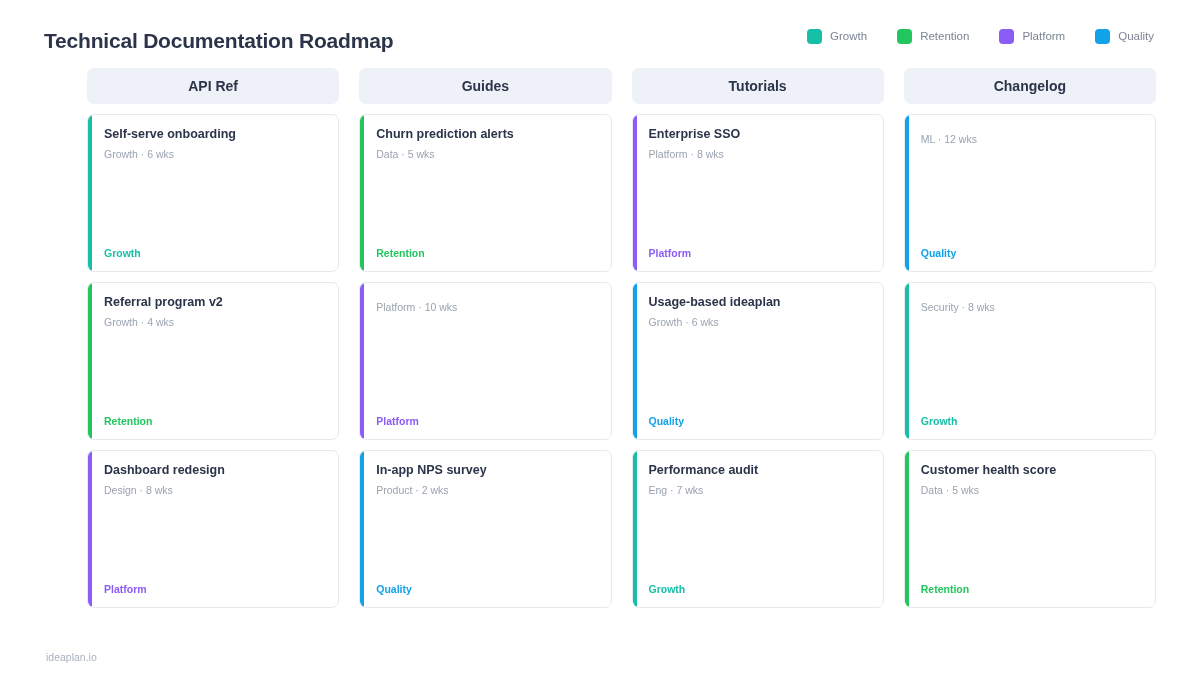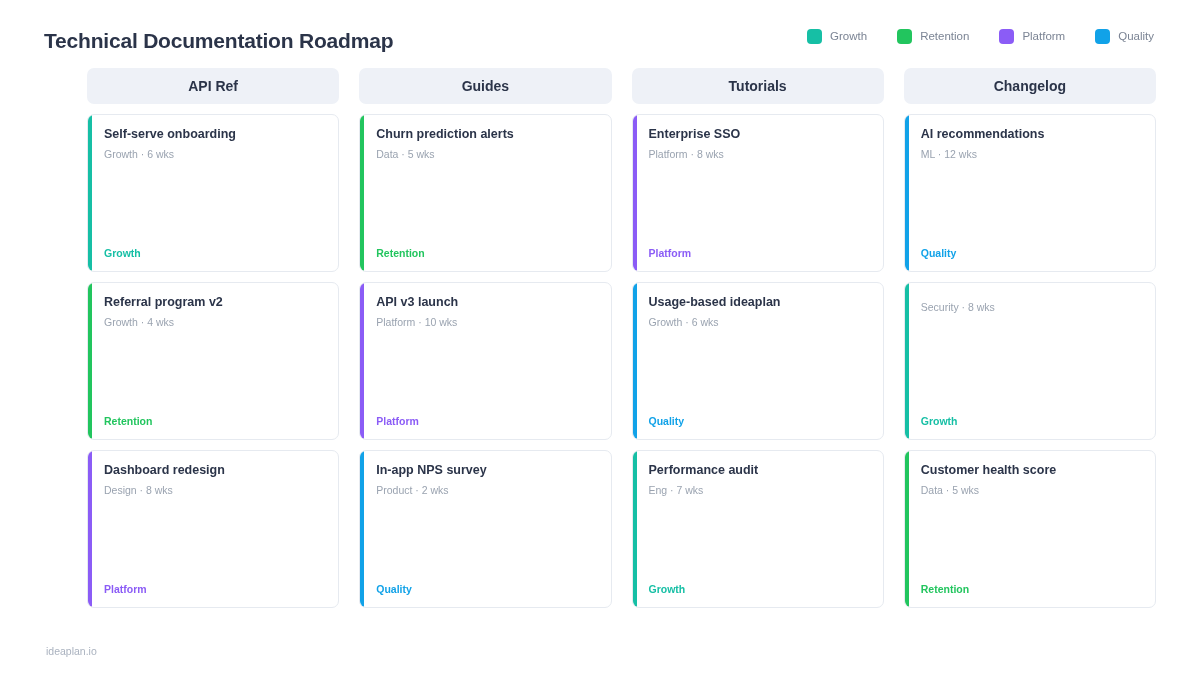--- a/index.html
+++ b/index.html
@@ -124,21 +124,21 @@
   .card-tag {
     margin-top: auto;
     font-size: 10.5px;
     font-weight: bold;
   }
 
   
   .footer {
     position: absolute;
     left: 46px;
-    bottom: 18px;
+    bottom: 12px;
     font-size: 10.5px;
     color: #aab2bf;
   }
 </style>
 </head>
 <body>
 
 <div class="page">
 
   <div class="topbar">
@@ -191,21 +191,20 @@
         <div class="column-header">Guides</div>
         <div class="cards">
           <div class="card">
             <div class="card-accent" style="background: rgb(34, 197, 94);"></div>
             <div class="card-title">Churn prediction alerts</div>
             <div class="card-meta">Data · 5 wks</div>
             <div class="card-tag" style="color: rgb(34, 197, 94);">Retention</div>
           </div>
           <div class="card">
             <div class="card-accent" style="background: rgb(139, 92, 246);"></div>
-            <div class="card-title">API v3 launch</div>
             <div class="card-meta">Platform · 10 wks</div>
             <div class="card-tag" style="color: rgb(139, 92, 246);">Platform</div>
           </div>
           <div class="card">
             <div class="card-accent" style="background: rgb(17, 162, 232);"></div>
             <div class="card-title">In-app NPS survey</div>
             <div class="card-meta">Product · 2 wks</div>
             <div class="card-tag" style="color: rgb(17, 162, 232);">Quality</div>
           </div>
         </div>
@@ -231,21 +230,20 @@
             <div class="card-meta">Eng · 7 wks</div>
             <div class="card-tag" style="color: rgb(22, 191, 165);">Growth</div>
           </div>
         </div>
       </div>
       <div class="column">
         <div class="column-header">Changelog</div>
         <div class="cards">
           <div class="card">
             <div class="card-accent" style="background: rgb(17, 162, 232);"></div>
-            <div class="card-title">AI recommendations</div>
             <div class="card-meta">ML · 12 wks</div>
             <div class="card-tag" style="color: rgb(17, 162, 232);">Quality</div>
           </div>
           <div class="card">
             <div class="card-accent" style="background: rgb(22, 191, 165);"></div>
             <div class="card-meta">Security · 8 wks</div>
             <div class="card-tag" style="color: rgb(22, 191, 165);">Growth</div>
           </div>
           <div class="card">
             <div class="card-accent" style="background: rgb(34, 197, 94);"></div>

